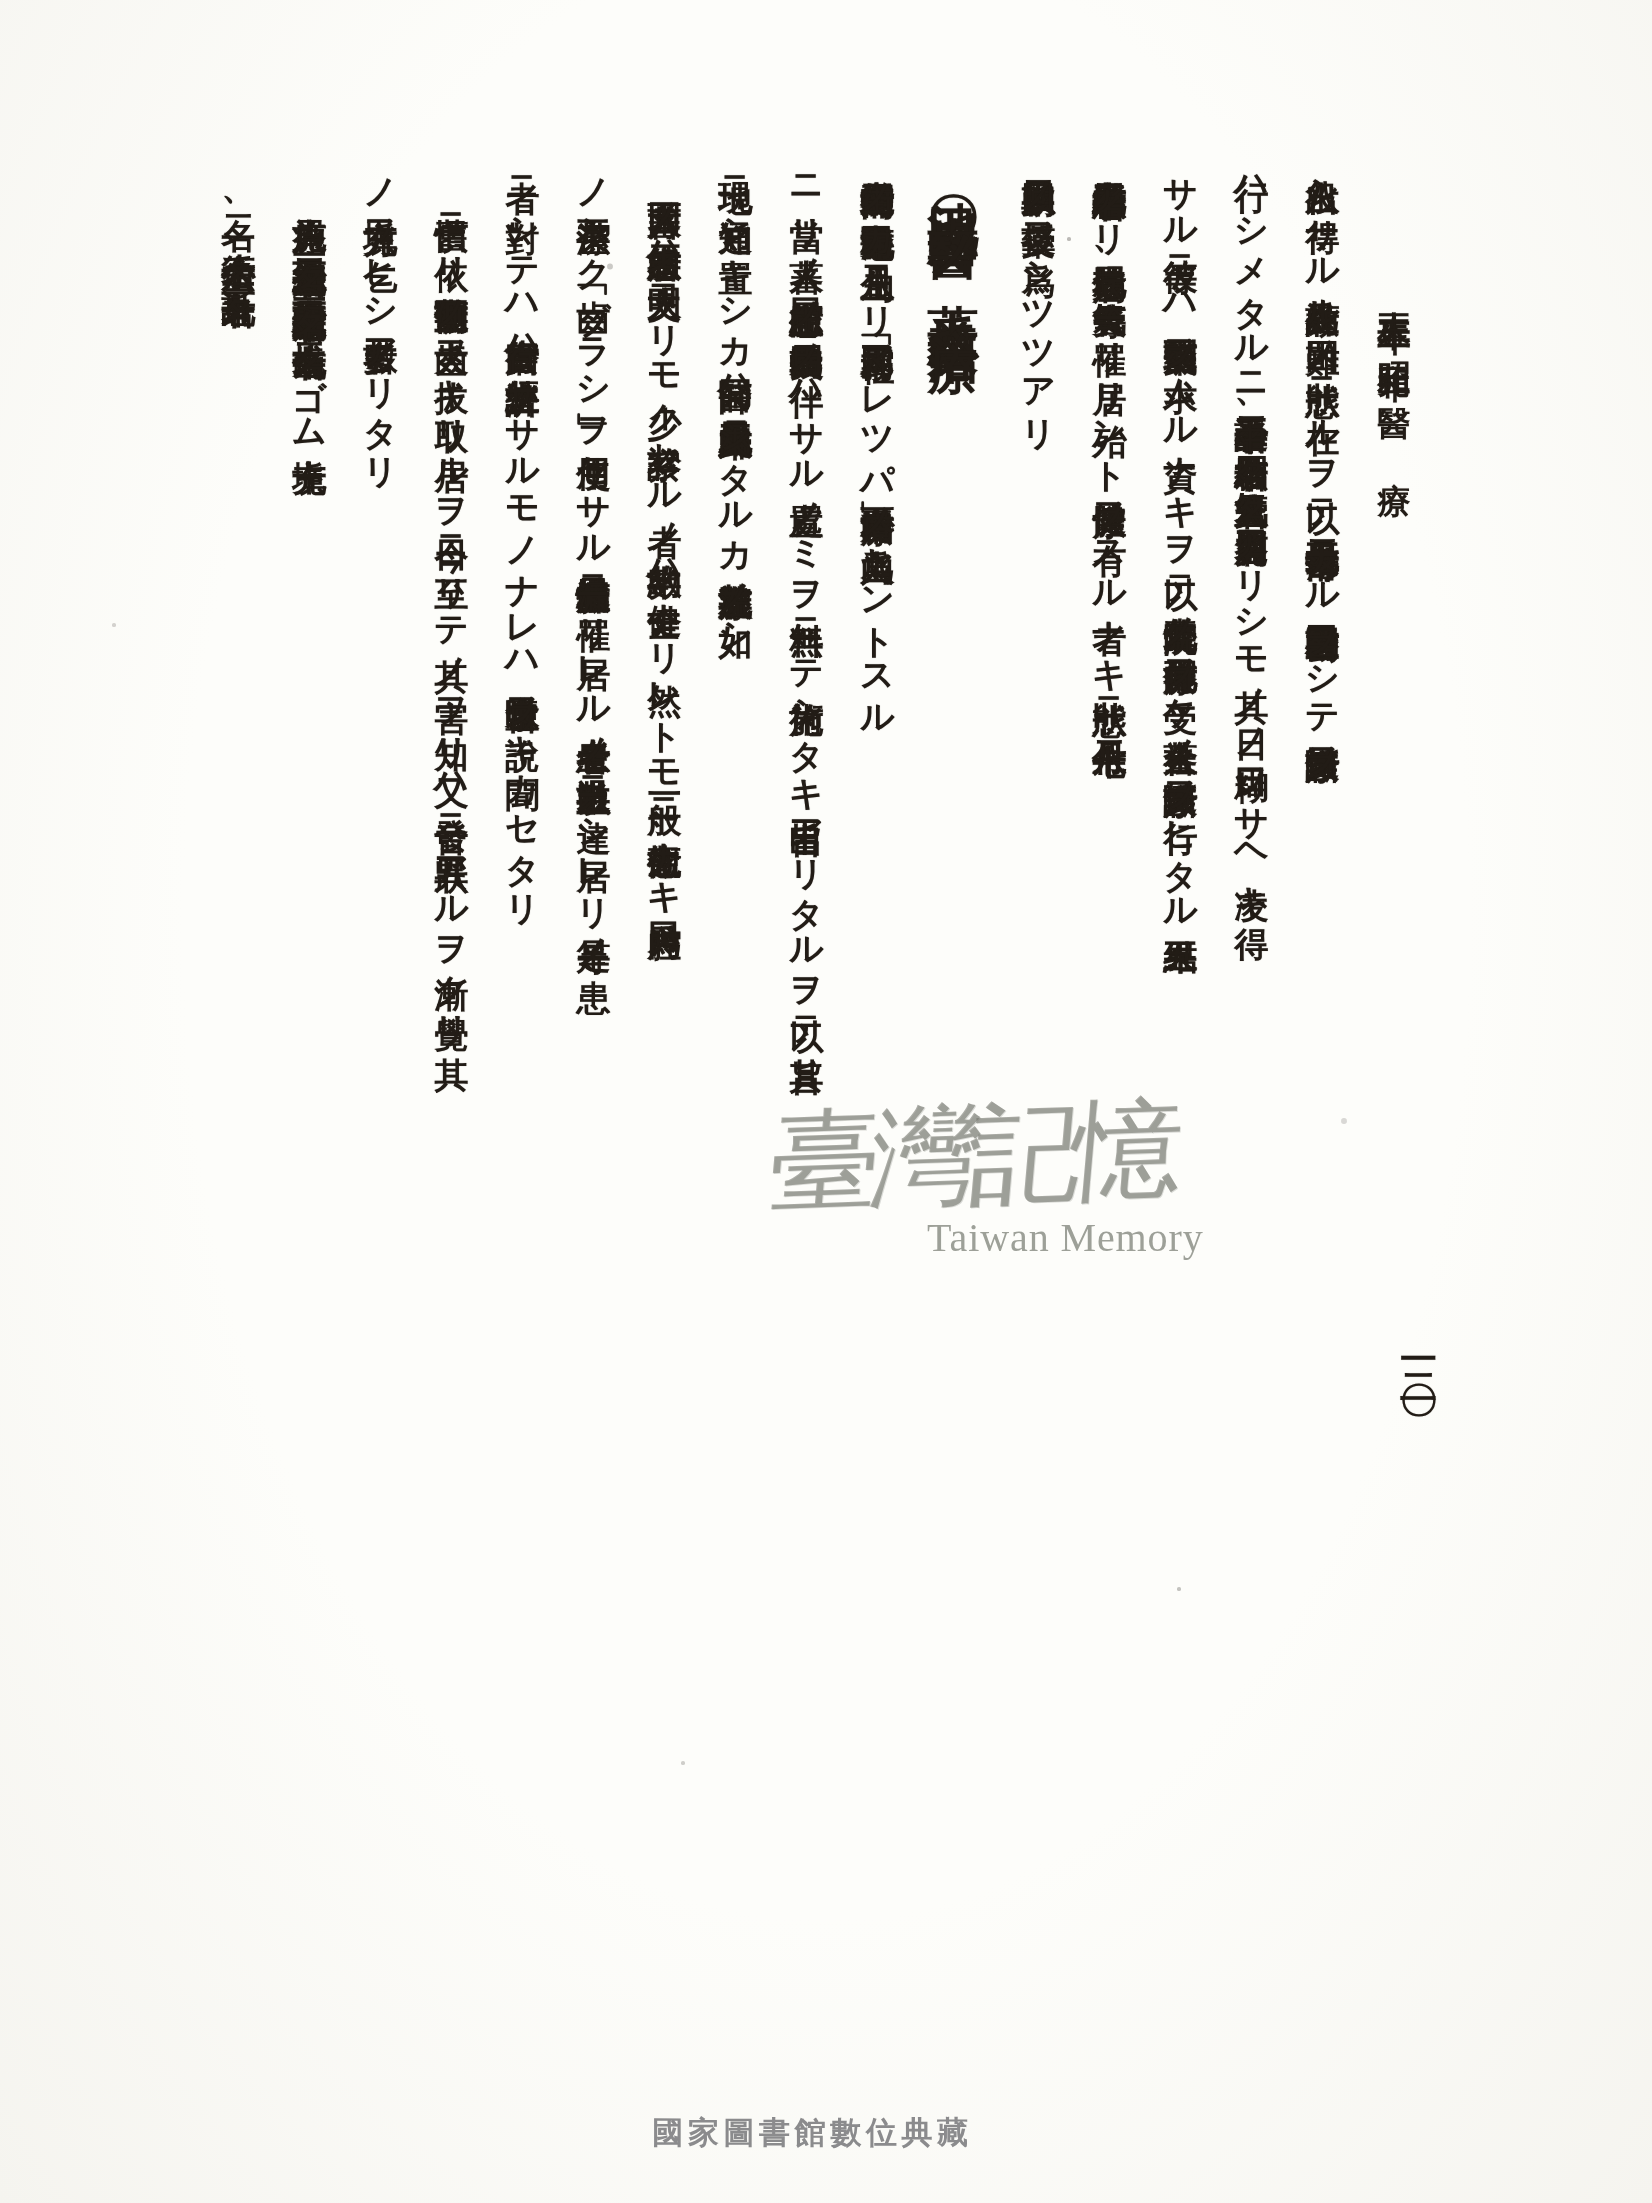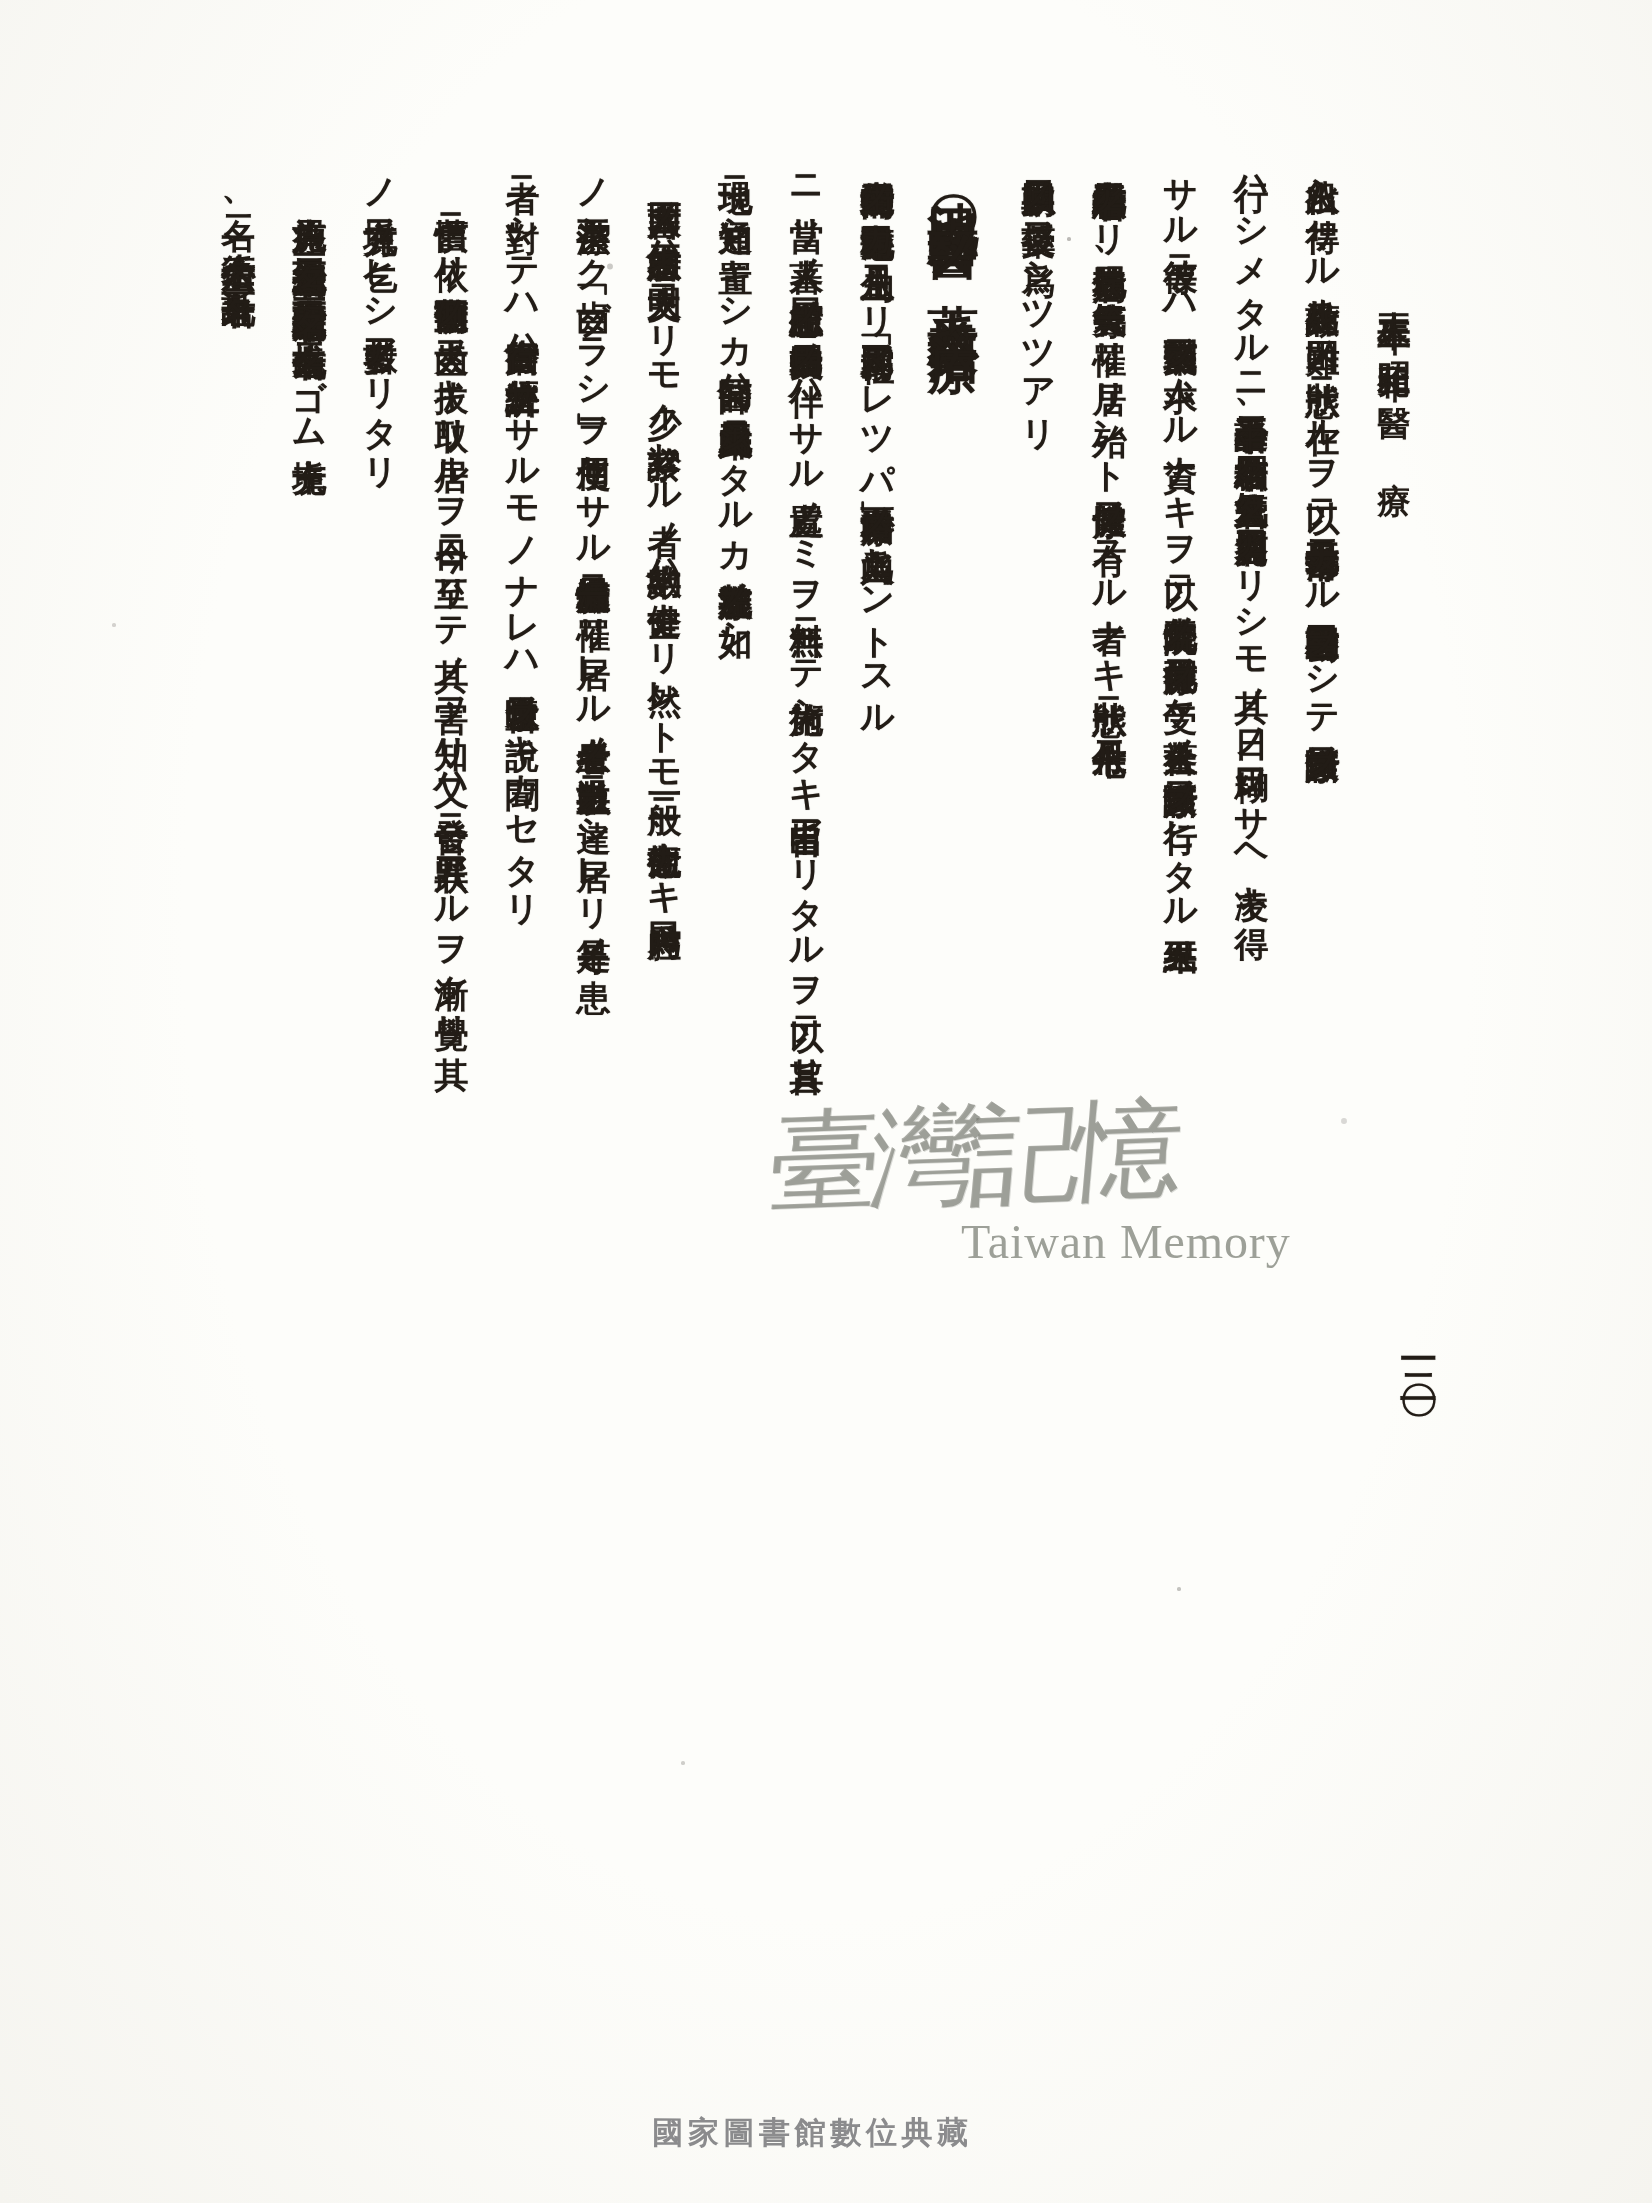--- a/index.html
+++ b/index.html
@@ -55,24 +55,23 @@
     writing-mode:horizontal-tb;
     font-size:110px;letter-spacing:-9.2px;line-height:1.1;
     color:rgba(116,119,110,.60);
     transform:rotate(-2deg) skewX(-7deg);
     white-space:nowrap;
     text-shadow:0.9px 0.9px 0 rgba(116,119,110,.25);
   }
   .wm-en{
     position:absolute;left:927px;top:1214px;
     font-family:"Liberation Serif","DejaVu Serif",serif;
-    font-size:48px;letter-spacing:0.9px;
+    font-size:40px;letter-spacing:0.9px;
     color:rgba(116,119,110,.70);
     white-space:nowrap;
-    margin-left:34px;
   }
 
   
   .footer{
     position:absolute;left:0;top:2112px;width:1625px;
     text-align:center;
     font-size:31px;letter-spacing:4.6px;
     color:#8b8b8d;font-weight:bold;
   }
 

